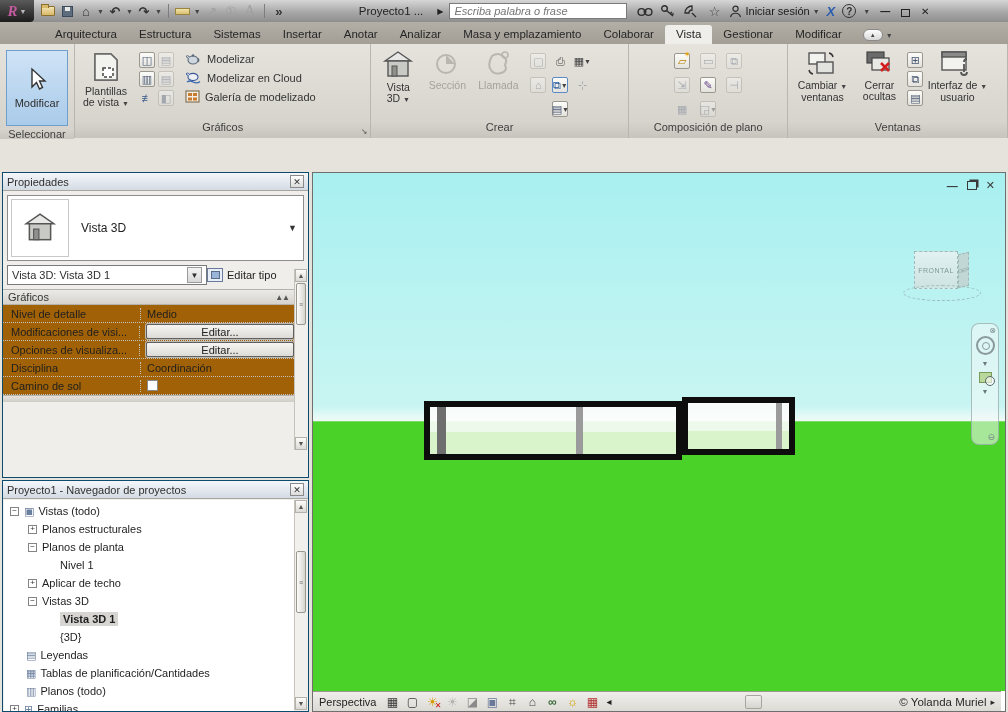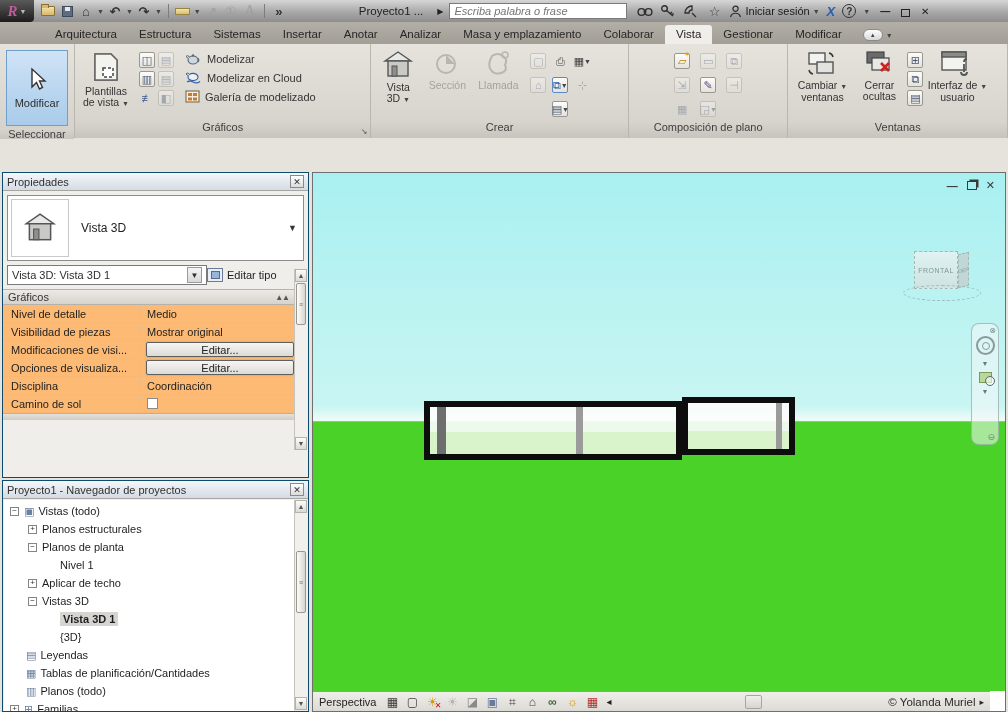--- a/index.html
+++ b/index.html
@@ -81,21 +81,21 @@
   .instrow { display:flex; align-items:center; margin:2px 4px 4px; gap:0; }
   .combo { flex:0 0 200px; height:20px; background:#fff; border:1px solid #7a7a7a; display:flex; align-items:center; padding:0 4px; }
   .combo .dd { margin-left:auto; width:15px; height:16px; background:linear-gradient(#f4f4f4,#d8d8d8); border:1px solid #9a9a9a;
     display:inline-flex; align-items:center; justify-content:center; font-size:8px; }
   .edittype { display:flex; align-items:center; gap:4px; color:#222; }
   .et-ico { width:16px; height:14px; border:1px solid #6a7a9a; background:#e8eef8; position:relative; }
   .et-ico::after { content:""; position:absolute; right:2px; bottom:2px; width:7px; height:6px; background:#9ab4d8; border:1px solid #5a6a8a; }
   .secheader { height:16px; background:linear-gradient(#eceae6,#d6d3cd); border-top:1px solid #b5b2ac; border-bottom:1px solid #b5b2ac;
     display:flex; align-items:center; padding:0 5px; color:#333; }
   .secheader .chev { margin-left:auto; font-size:8px; color:#555; letter-spacing:-1px; }
-  .prow { height:18px; display:flex; align-items:center; border-bottom:1px dotted #c4c1bb; background:#fdba74; }
+  .prow { height:18px; display:flex; align-items:center; border-bottom:1px dotted #c4c1bb; background:#a16207; }
   .prow .pl { width:138px; padding-left:8px; border-right:1px dotted #c4c1bb; color:#1e1e1e; overflow:hidden; white-space:nowrap; }
   .prow .pv { flex:1; padding-left:6px; color:#1e1e1e; display:flex; align-items:center; }
   .editbtn { width:148px; height:15px; background:linear-gradient(#f6f5f3,#dddbd7); border:1px solid #5f5f5f; border-radius:2px;
     box-shadow:0 0 0 1px #bdbab4; display:flex; align-items:center; justify-content:center; font-size:11px; color:#222; }
   .chk { width:11px; height:11px; border:1px solid #8a8a8a; background:#fff; }
   .nextsec { height:7px; background:linear-gradient(#e4e1dc,#cfccc6); border-top:1px solid #b5b2ac; }
   .pfooter { position:absolute; left:0; right:0; bottom:0; height:26px; border-top:1px solid #aaa7a1; background:#f0eeea;
     display:flex; align-items:center; padding:0 6px; }
   .plink { color:#2a5bd7; text-decoration:underline; }
   .applybtn { margin-left:auto; width:72px; height:19px; border:1px solid #9d9a94; background:linear-gradient(#f2f1ef,#dcdad6);
@@ -140,21 +140,21 @@
   
   .frame { position:absolute; border:6px solid #0d0d0d; }
   .frameA { left:111px; top:228px; width:258px; height:59px; background:linear-gradient(rgba(251,253,251,.92) 0 53%, #d9f3cb 53% 100%); }
   .frameB { left:369px; top:224px; width:113px; height:58px; background:linear-gradient(rgba(251,253,251,.92) 0 60%, #d9f3cb 60% 100%); }
   .mull { position:absolute; top:0; bottom:0; }
   .m-dark { left:7px; width:9px; background:#6e6e6e; }
   .m-mid  { left:146px; width:7px; background:#9b9b9b; }
   .m-b    { left:88px; width:6px; background:#9b9b9b; }
 
   
-  .viewbar { position:absolute; left:0; right:15px; bottom:0; height:20px; background:linear-gradient(#f0eeea,#dcdad5);
+  .viewbar { position:absolute; left:0; right:4px; bottom:0; height:20px; background:linear-gradient(#f0eeea,#dcdad5);
     border-top:1px solid #9a978f; display:flex; align-items:center; padding:0 6px; gap:4px; }
   .vb-label { margin-right:4px; color:#222; }
   .vb-ico { width:16px; height:16px; display:inline-flex; align-items:center; justify-content:center; font-size:12px; position:relative; }
   .vb-x { position:absolute; right:-1px; bottom:0; color:#cc1111; font-size:8px; font-weight:bold; }
   .vb-arrow { font-size:10px; color:#222; margin-left:2px; }
   .vb-btn { position:absolute; left:432px; top:3px; width:17px; height:14px; background:linear-gradient(#f0efec,#d6d4cf); border:1px solid #a8a5a0; border-radius:2px; }
   .watermark { margin-left:auto; color:#2a2a2a; font-size:11.5px; display:flex; align-items:center; gap:4px; }
 
   .gap34 { position:absolute; left:0; top:139px; width:1008px; height:33px; background:#e6e3dd; }
   svg { display:block; }
@@ -456,24 +456,20 @@
     <div class="secheader" style="margin-right:14px">
       <span>Gráficos</span>
         <span class="chev">▲▲</span>
     </div>
     <div style="margin-right:14px">
       <div class="prow">
         <span class="pl">Nivel de detalle</span>
         <span class="pv">Medio</span>
       </div>
       <div class="prow">
-        <span class="pl">Visibilidad de piezas</span>
-        <span class="pv">Mostrar original</span>
-      </div>
-      <div class="prow">
         <span class="pl">Modificaciones de visi...</span>
         <span class="pv">
             <span class="editbtn">Editar...</span>
           </span>
       </div>
       <div class="prow">
         <span class="pl">Opciones de visualiza...</span>
         <span class="pv">
             <span class="editbtn">Editar...</span>
           </span>

